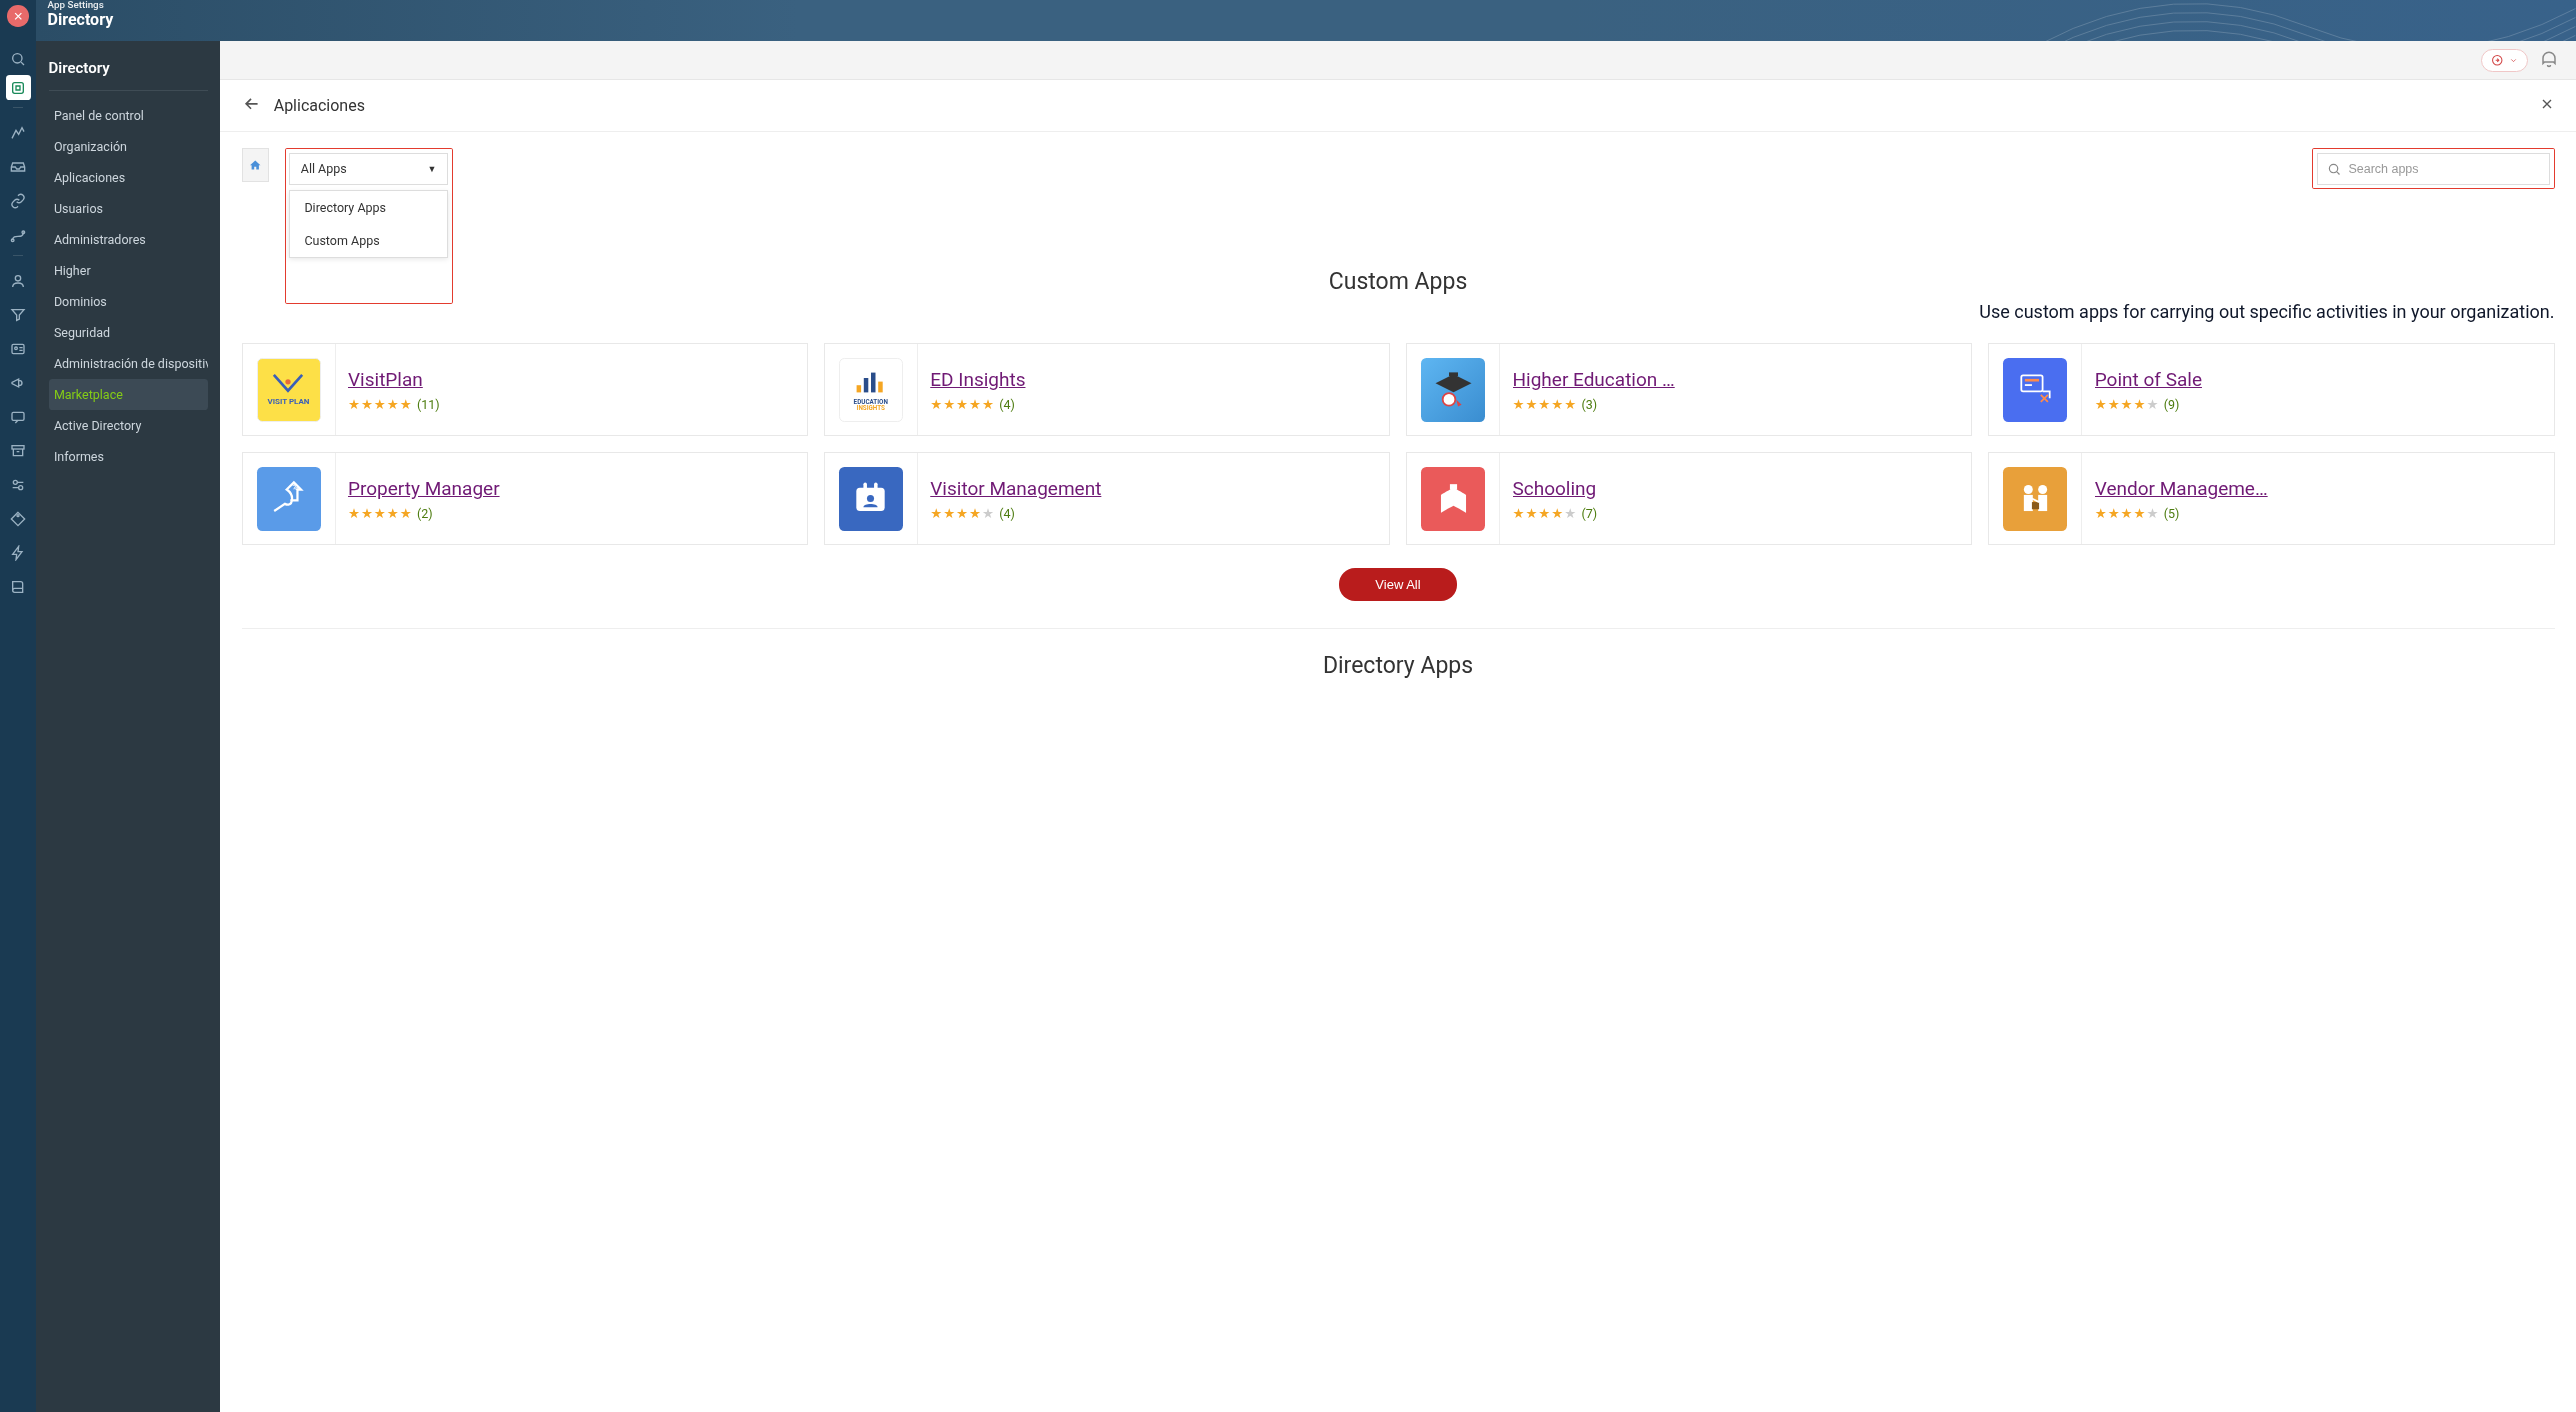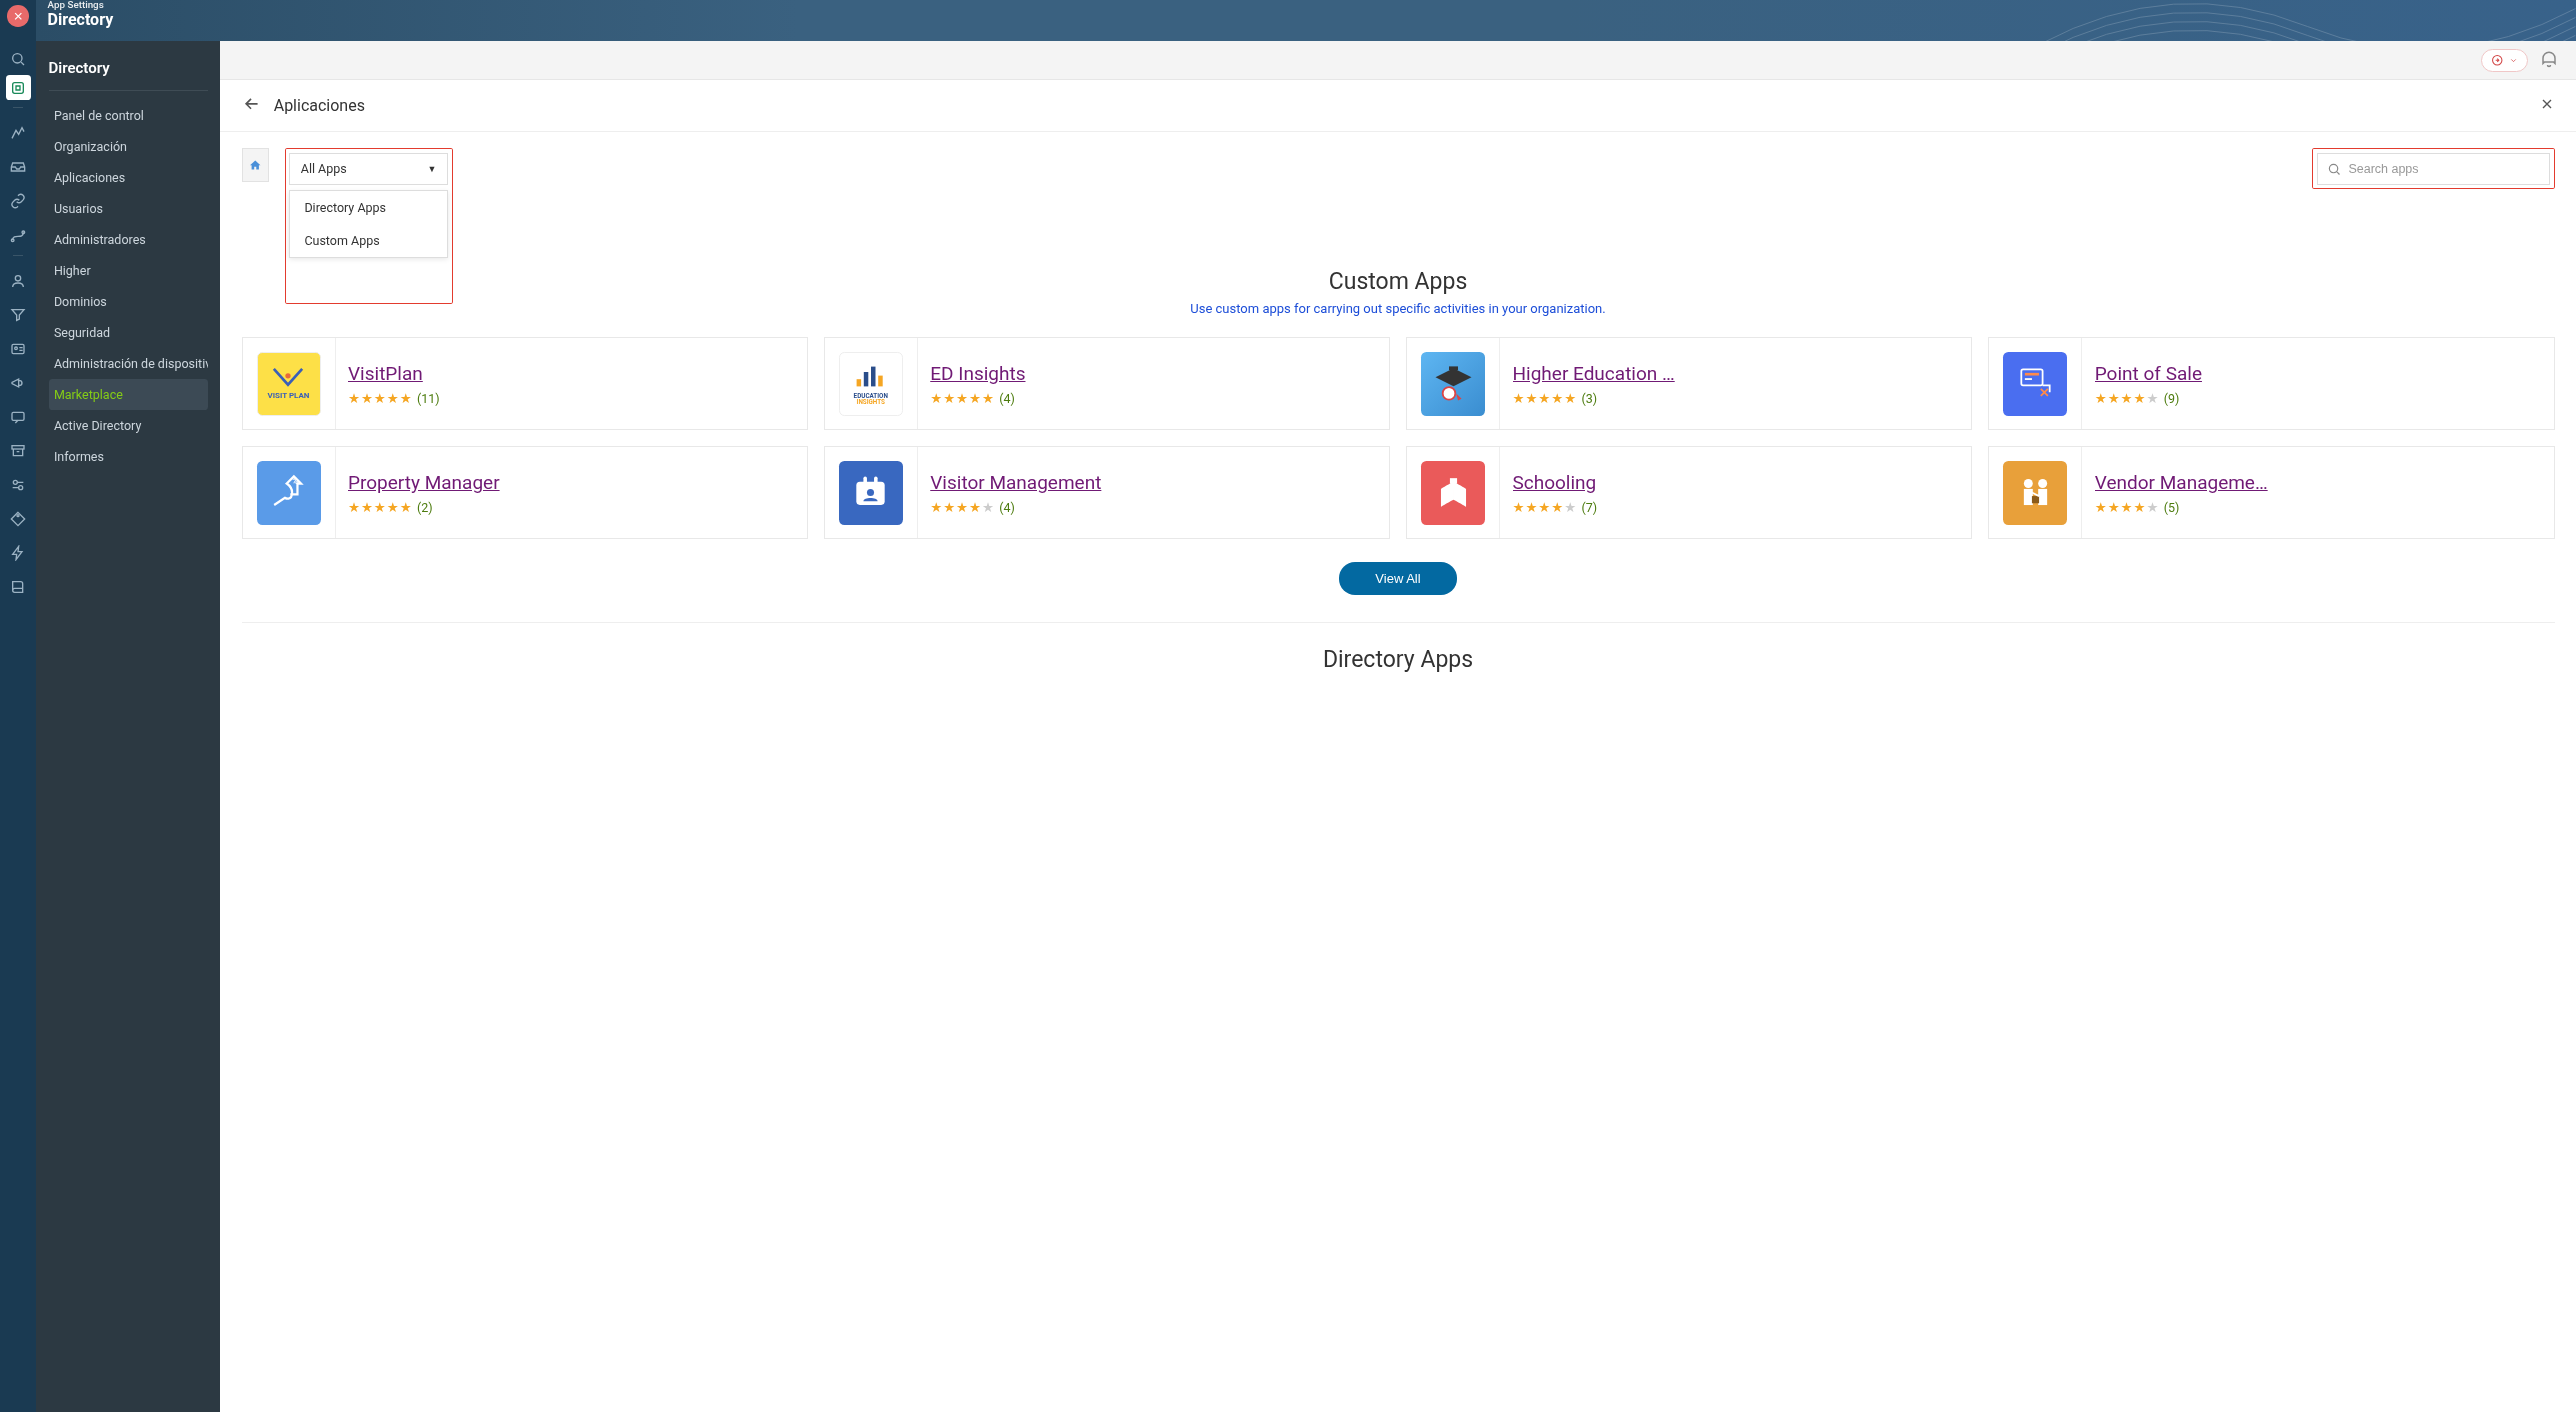--- a/index.html
+++ b/index.html
@@ -232,21 +232,21 @@
     outline: none;
     font-size: 12.5px;
     width: 100%;
     color: #333;
   }
   .search-box input::placeholder { color: #999; }
 
   .section { padding: 0 21.5px 27px 21.5px; }
   .section-header { text-align: center; margin-bottom: 21.5px; margin-top:-36px; }
   .section-header h2 { font-size: 23px; font-weight: 400; color: #333; margin-bottom: 5.4px; }
-  .section-header p { font-size: 13px; color: #1d4ed8; }
+  .section-header p { font-size: 18px; color: #0f172a; text-align: right; }
 
   .card-grid {
     display: grid;
     grid-template-columns: repeat(4, 1fr);
     gap: 16px;
   }
   .app-card {
     background: #fff;
     border: 0.9px solid #e8e8e8;
     display: flex;
@@ -287,21 +287,21 @@
     text-decoration: underline;
   }
   .rating-row { display: flex; align-items: center; gap: 5.4px; }
   .stars { display: flex; gap: 0.9px; }
   .stars .star { color: #f5a623; font-size: 13.4px; }
   .stars .star.empty { color: #ccc; }
   .rating-count { color: #4d7c0f; font-size: 12.5px; }
 
   .view-all-wrap { text-align: center; margin-top: 23px; }
   .view-all-btn {
-    background: #0369a1;
+    background: #b91c1c;
     color: #fff;
     border: none;
     border-radius: 16px;
     padding: 9px 36px;
     font-size: 13px;
     cursor: pointer;
   }
 
   .section-divider {
     height: 0.9px;

